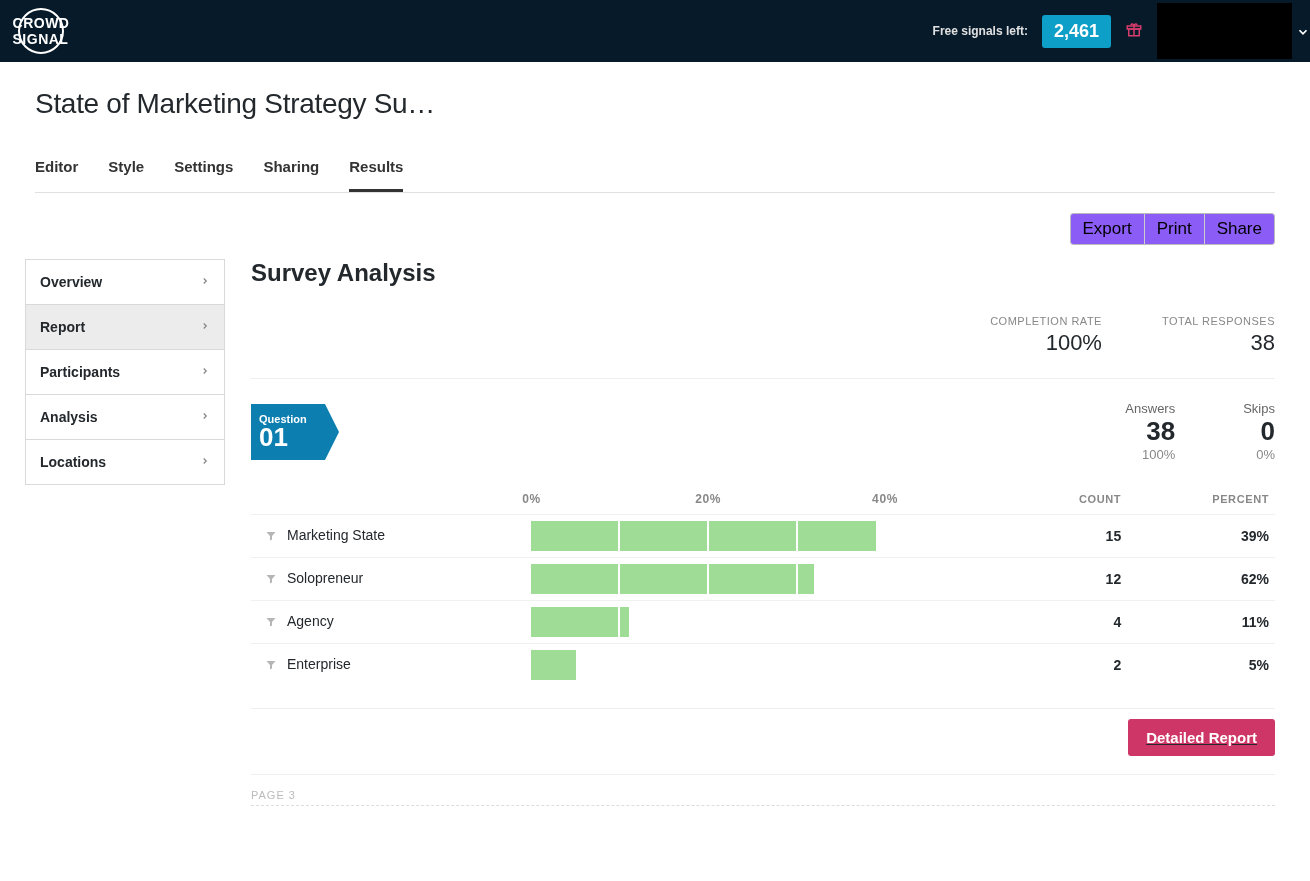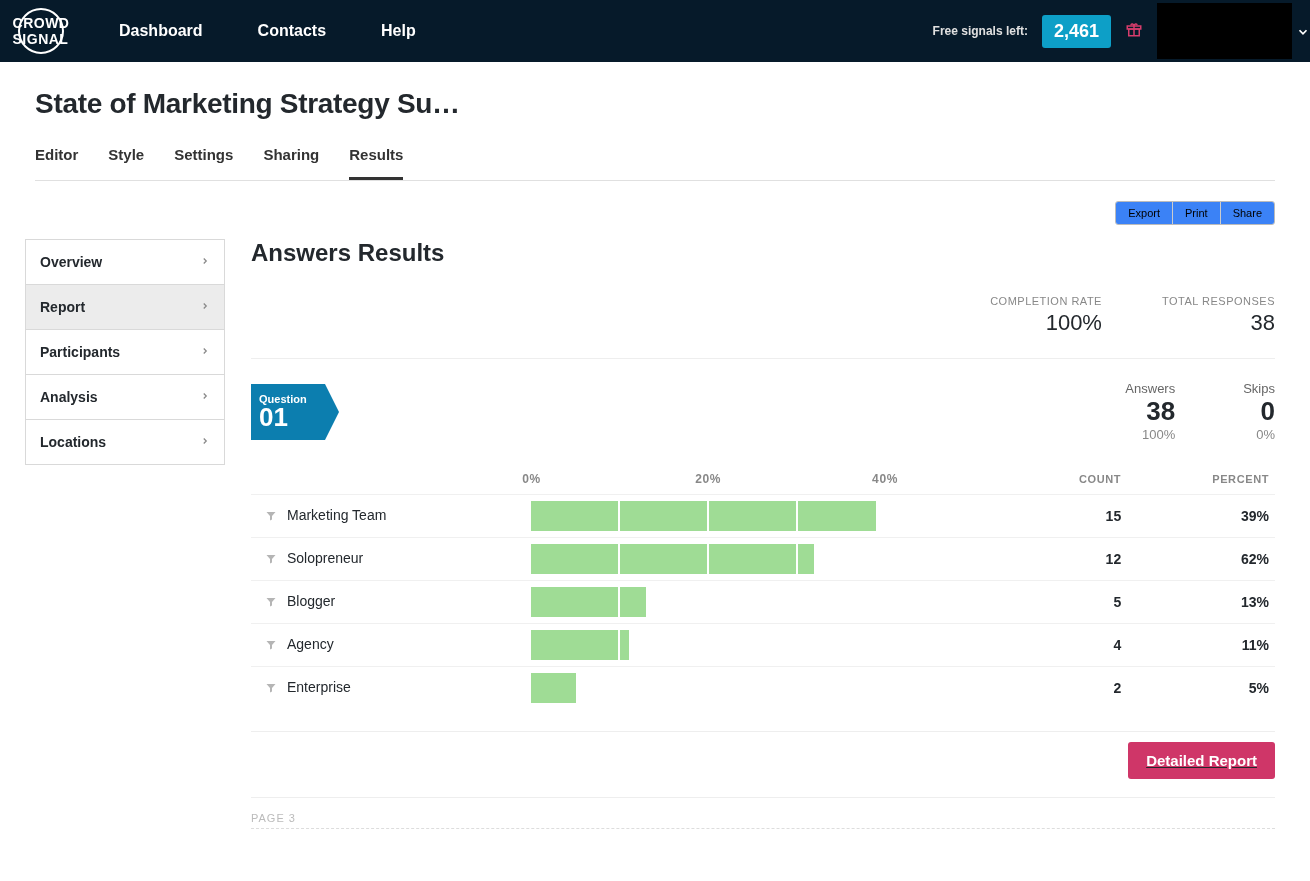--- a/index.html
+++ b/index.html
@@ -12,29 +12,29 @@
   .nav-links a { color:#fff; text-decoration:none; cursor:pointer; }
   .nav-right { margin-left:auto; display:flex; align-items:center; gap:14px; }
   .signals-label { font-size:12px; color:#e0e0e0; font-weight:600; }
   .signals-badge { background:#0d9fc7; color:#fff; padding:6px 12px; border-radius:3px; font-weight:800; font-size:18px; }
   .gift-icon { color:#d63d6c; font-size:18px; cursor:pointer; }
   .acct { width:135px; height:56px; background:#000; position:relative; }
   .acct .chev { position:absolute; right:-18px; top:22px; color:#fff; }
 
   
   .page { padding:26px 20px 0 20px; }
-  .survey-title { font-size:28px; font-weight:700; letter-spacing:-0.3px; margin-left:15px; margin-bottom:16px; }
+  .survey-title { font-size:28px; font-weight:400; letter-spacing:-0.3px; margin-left:15px; margin-bottom:28px; }
 
   .tabs { display:flex; gap:30px; border-bottom:1px solid #e0e0e0; margin:0 15px; font-size:15px; font-weight:700; }
   .tab { padding:10px 0 14px 0; color:#333; cursor:pointer; }
   .tab.active { border-bottom:3px solid #333; }
 
   .toolbar-right { display:flex; justify-content:flex-end; margin:20px 15px 14px 0; }
   .toolbar-right .btn-group { display:flex; border:1px solid #bbb; border-radius:3px; overflow:hidden; background:#f7f7f7; }
-  .toolbar-right button { border:none; background:#3b82f6; padding:5px 12px; font-size:11px; cursor:pointer; border-right:1px solid #ccc; }
+  .toolbar-right button { border:none; background:#8b5cf6; padding:5px 12px; font-size:17px; cursor:pointer; border-right:1px solid #ccc; }
   .toolbar-right button:last-child { border-right:none; }
 
   .layout { display:flex; gap:26px; padding:0 15px 40px 0; }
 
   
   .sidebar { width:200px; border:1px solid #d9d9d9; margin-left:5px; align-self:flex-start; }
   .side-item { display:flex; align-items:center; justify-content:space-between; padding:14px 14px; font-weight:700; font-size:14px; cursor:pointer; border-bottom:1px solid #d9d9d9; background:#fff; }
   .side-item:last-child { border-bottom:none; }
   .side-item.active { background:#ececec;text-align:right; }
   .side-item .chev { color:#888; font-size:12px; }
@@ -90,25 +90,20 @@
   
   .icon { display:inline-block; vertical-align:middle; }
   .chev-svg { width:10px; height:10px; }
 
 </style>
 </head>
 <body>
 
 <div class="topnav">
   <div class="logo-disc">CROWD SIGNAL</div>
-  <div class="nav-links">
-    <a>Dashboard</a>
-    <a>Contacts</a>
-    <a>Help</a>
-  </div>
   <div class="nav-right">
     <span class="signals-label">Free signals left:</span>
     <span class="signals-badge">2,461</span>
     <span class="gift-icon icon">
       <svg width="18" height="18" viewBox="0 0 24 24" fill="none" stroke="#d63d6c" stroke-width="2">
           <rect x="3" y="8" width="18" height="4"></rect>
           <rect x="5" y="12" width="14" height="9"></rect>
           <path d="M12 8v13M12 8c0-3-4-4-4-1M12 8c0-3 4-4 4-1"></path>
         </svg>
     </span>
@@ -170,21 +165,21 @@
       </div>
       <div class="side-item">
         <span>Locations</span>
         <span class="chev icon"><svg class="chev-svg" viewBox="0 0 24 24" fill="none" stroke="#888" stroke-width="3">
               <polyline points="9 6 15 12 9 18"></polyline>
             </svg></span>
       </div>
     </div>
 
     <div class="main">
-      <h2>Answers Results</h2>
+      <h2>Survey Analysis</h2>
 
       <div class="summary-row">
         <div class="summary-block">
           <div class="lbl">COMPLETION RATE</div>
           <div class="val">100%</div>
         </div>
         <div class="summary-block">
           <div class="lbl">TOTAL RESPONSES</div>
           <div class="val">38</div>
         </div>
@@ -221,21 +216,21 @@
               </div>
             </th>
             <th>COUNT</th>
             <th>PERCENT</th>
           </tr>
         </thead>
         <tbody id="rows">
             <tr>
               <td class="opt"><span class="funnel icon"><svg width="12" height="12" viewBox="0 0 24 24" fill="#b5b5b5">
                     <path d="M3 4h18l-7 8v7l-4 2v-9L3 4z"></path>
-                  </svg></span><span>Marketing Team</span></td>
+                  </svg></span><span>Marketing State</span></td>
               <td class="bar-cell">
                 <div class="barwrap">
                   <div class="bar" style="width:78.00%"></div>
                   <div class="gridlines">
                     <div></div>
                     <div></div>
                     <div></div>
                     <div></div>
                     <div></div>
                   </div>
@@ -259,39 +254,20 @@
                     <div></div>
                   </div>
                 </div>
               </td>
               <td class="cnt">12</td>
               <td class="pct">62%</td>
             </tr>
             <tr>
               <td class="opt"><span class="funnel icon"><svg width="12" height="12" viewBox="0 0 24 24" fill="#b5b5b5">
                     <path d="M3 4h18l-7 8v7l-4 2v-9L3 4z"></path>
-                  </svg></span><span>Blogger</span></td>
-              <td class="bar-cell">
-                <div class="barwrap">
-                  <div class="bar" style="width:26.00%"></div>
-                  <div class="gridlines">
-                    <div></div>
-                    <div></div>
-                    <div></div>
-                    <div></div>
-                    <div></div>
-                  </div>
-                </div>
-              </td>
-              <td class="cnt">5</td>
-              <td class="pct">13%</td>
-            </tr>
-            <tr>
-              <td class="opt"><span class="funnel icon"><svg width="12" height="12" viewBox="0 0 24 24" fill="#b5b5b5">
-                    <path d="M3 4h18l-7 8v7l-4 2v-9L3 4z"></path>
                   </svg></span><span>Agency</span></td>
               <td class="bar-cell">
                 <div class="barwrap">
                   <div class="bar" style="width:22.00%"></div>
                   <div class="gridlines">
                     <div></div>
                     <div></div>
                     <div></div>
                     <div></div>
                     <div></div>

